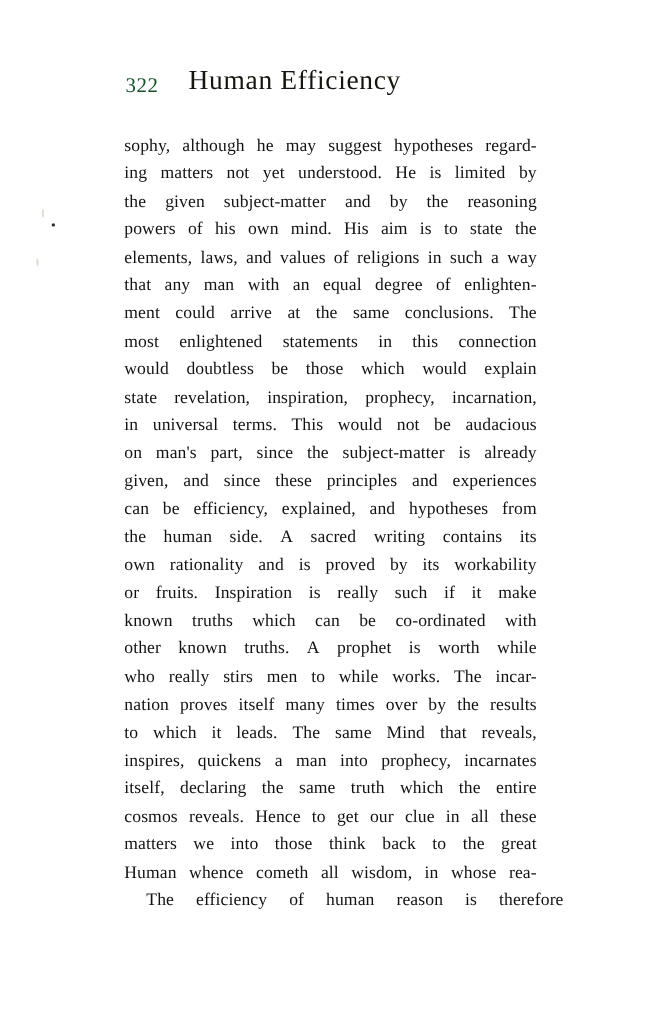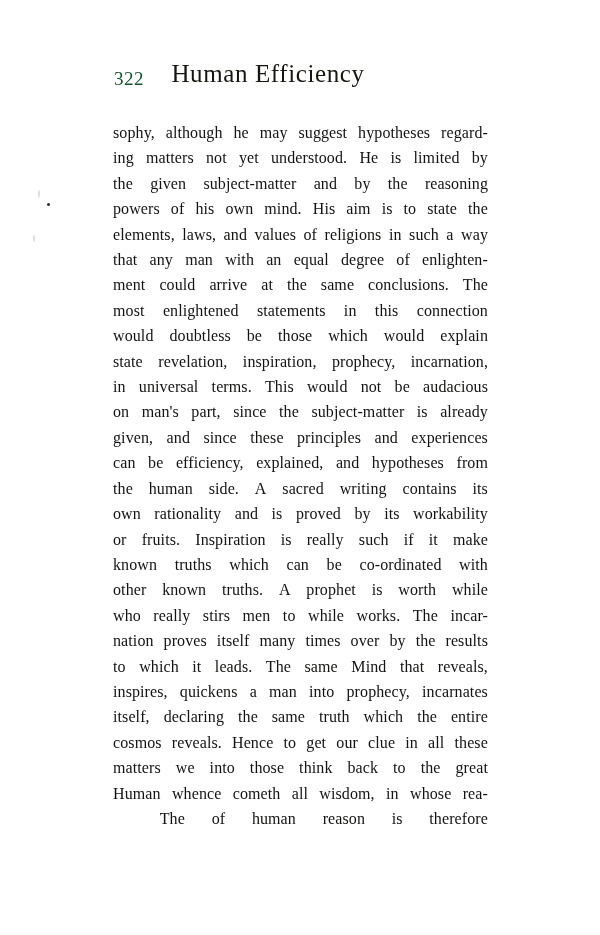--- a/index.html
+++ b/index.html
@@ -367,20 +367,21 @@
           <span>wisdom,</span>
           <span>in</span>
           <span>whose</span>
           <span>rea-</span>
         </div>
       </div>
       <div>
         <div class="line justify indent">
           <span style="width: 20px;"></span>
           <span>The</span>
+          <span>efficiency</span>
           <span>of</span>
           <span>human</span>
           <span>reason</span>
           <span>is</span>
           <span>therefore</span>
         </div>
       </div>
     </div>
 
 </div>

